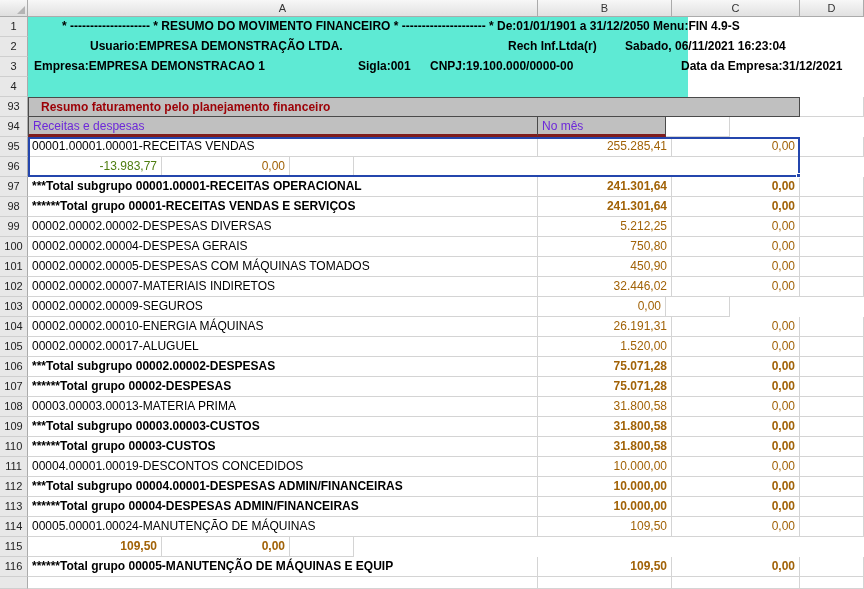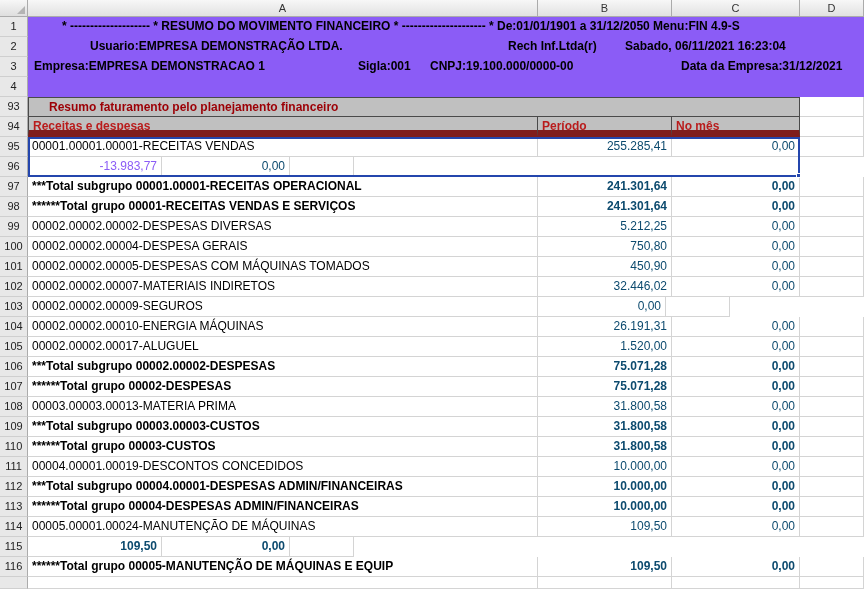--- a/index.html
+++ b/index.html
@@ -18,38 +18,38 @@
         font-size: 11px; color: #333; text-align: center; line-height: 16px; }
   .wA { width: 510px; } .wB { width: 134px; } .wC { width: 128px; } .wD { width: 64px; }
 
   
   .row { display: flex; height: 20px; }
   .rn { flex: none; width: 28px; background: #e8e8e8; border-right: 1px solid #ababab;
         border-bottom: 1px solid #cfcfcf; font-size: 11px; color: #222;
         text-align: center; line-height: 19px; }
 
   
-  .topcell { flex: none; width: 836px; position: relative; background: #8b5cf6; height: 20px; text-align: center; }
+  .topcell { flex: none; width: 660px; position: relative; background: #5eead4; height: 20px; text-align: center; }
   .seg { position: absolute; top: 0; line-height: 19px; font-size: 12px;
          font-weight: bold; white-space: nowrap; color: #000; }
 
   
   .cell { flex: none; height: 20px; border-right: 1px solid #d4d4d4; border-bottom: 1px solid #d4d4d4;
           font-size: 12px; line-height: 19px; padding: 0 4px; white-space: nowrap; overflow: hidden;
           background: #fff; color: #000; }
-  .num { text-align: right; color: #0c4a6e; }
-  .num.neg { color: #8b5cf6; }
+  .num { text-align: right; color: #a16207; }
+  .num.neg { color: #4d7c0f; }
   .row.boldrow .cell { font-weight: bold; }
 
   
   .bannercell { flex: none; width: 772px; height: 20px; background: #c0c0c0; color: #9c0006;
-                font-weight: bold; font-size: 12px; line-height: 18px; padding: 0 20px;
+                font-weight: bold; font-size: 12px; line-height: 18px; padding: 0 12px;
                 border: 1px solid #4a4a4a; white-space: nowrap; overflow: hidden; }
-  .hcell { background: #c0c0c0; color: #b91c1c; font-weight: bold;
-           border-right: 1px solid #4a4a4a; border-bottom: 7px solid #7f1d1d; }
+  .hcell { background: #c0c0c0; color: #6d28d9; font-weight: normal;
+           border-right: 1px solid #4a4a4a; border-bottom: 3px solid #7f1d1d; }
   .hcell.first { border-left: 1px solid #4a4a4a; }
 
   .stubrow { height: 12px; overflow: hidden; }
   .stubrow .rn, .stubrow .cell { height: 12px; }
 
   
   .selection { position: absolute; left: 28px; top: 137px; width: 772px; height: 40px;
                border: 2px solid #2446ad; pointer-events: none; }
   .handle { position: absolute; right: -3px; bottom: -3px; width: 5px; height: 5px;
             background: #2446ad; border: 1px solid #fff; }
@@ -99,21 +99,20 @@
 
   <div class="row">
     <div class="rn">93</div>
     <div class="bannercell">Resumo faturamento pelo planejamento financeiro</div>
     <div class="cell wD"></div>
   </div>
 
   <div class="row">
     <div class="rn">94</div>
     <div class="cell hcell first wA">Receitas e despesas</div>
-    <div class="cell hcell wB">Período</div>
     <div class="cell hcell wC">No mês</div>
     <div class="cell wD"></div>
   </div>
 
   <div id="data-rows">
       <div class="row">
     <div class="rn">95</div>
     <div class="cell wA">00001.00001.00001-RECEITAS VENDAS</div>
     <div class="cell wB num">255.285,41</div>
     <div class="cell wC num">0,00</div>

